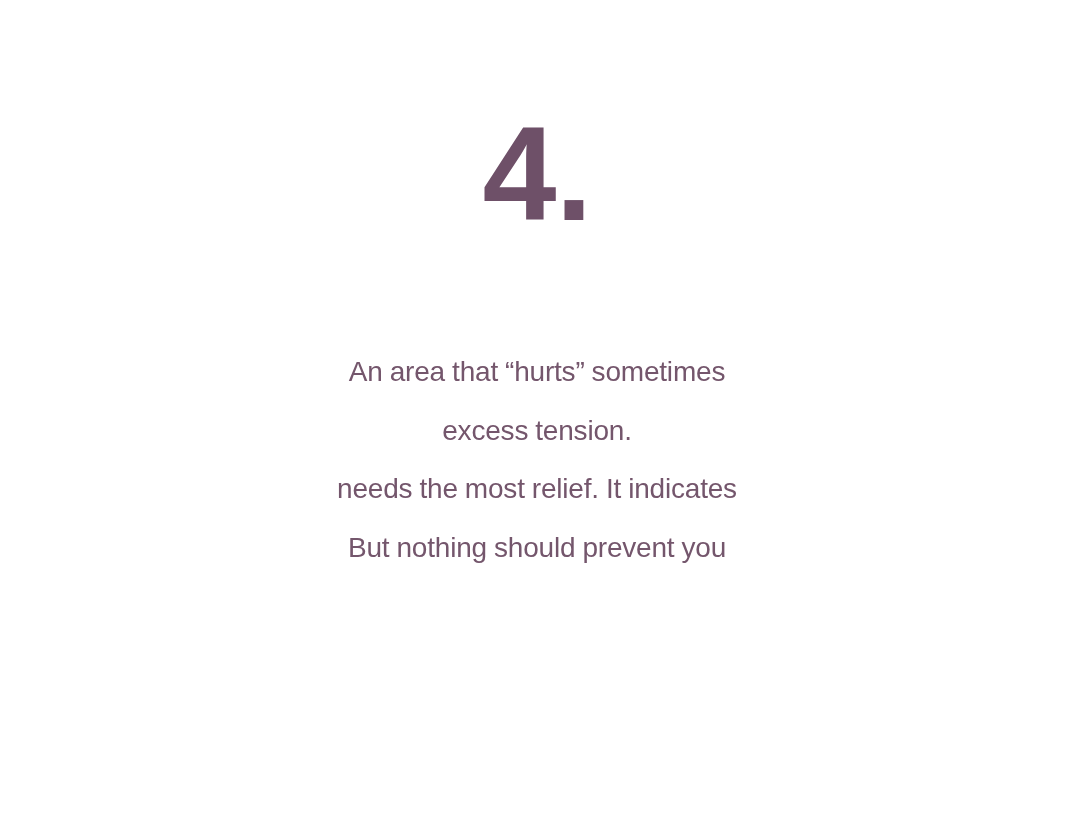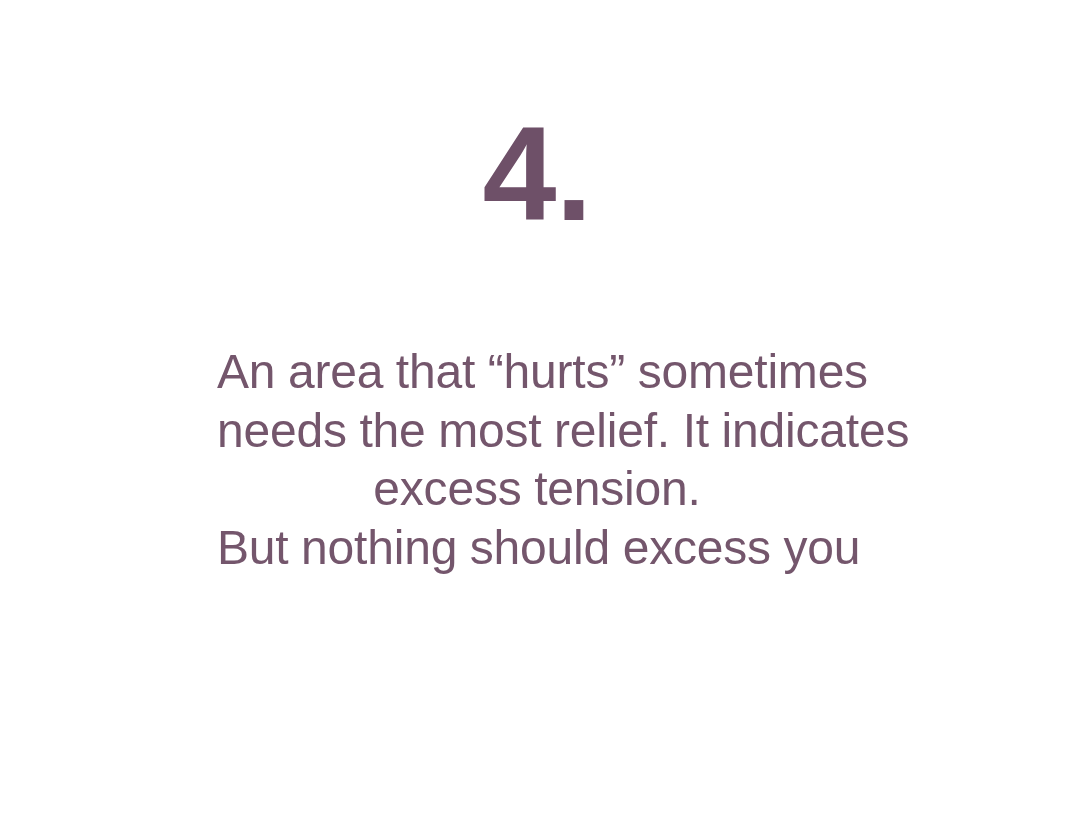--- a/index.html
+++ b/index.html
@@ -51,21 +51,21 @@
     top: 343px;
     width: 1074px;
     text-align: center;
   }
 
   .body-text {
     display: block;
     margin: 0 auto;
     width: 640px;
     font-family: "Liberation Sans", "DejaVu Sans", sans-serif;
-    font-size: 48px;
+    font-size: 28px;
     font-weight: 400;
     line-height: 58.5px;
     color: #74566c;
     text-align: center;
     letter-spacing: -0.2px;
     word-spacing: -0.5px;
   }
 
   .body-line {
     display: block;
@@ -77,19 +77,19 @@
 
 <div class="slide" style="background: rgb(255, 255, 255);">
 
   <div class="step-number-wrap">
     <span class="step-number" style="color: rgb(110, 80, 104);">4.</span>
   </div>
 
   <div class="body-wrap">
     <p class="body-text" style="color: rgb(116, 86, 108);">
       <span class="body-line">An area that “hurts” sometimes</span>
+      <span class="body-line">excess tension.</span>
       <span class="body-line">needs the most relief. It indicates</span>
-      <span class="body-line">excess tension.</span>
-      <span class="body-line">But nothing should excess you</span>
+      <span class="body-line">But nothing should prevent you</span>
     </p>
   </div>
 
 </div>
 
 </body></html>

